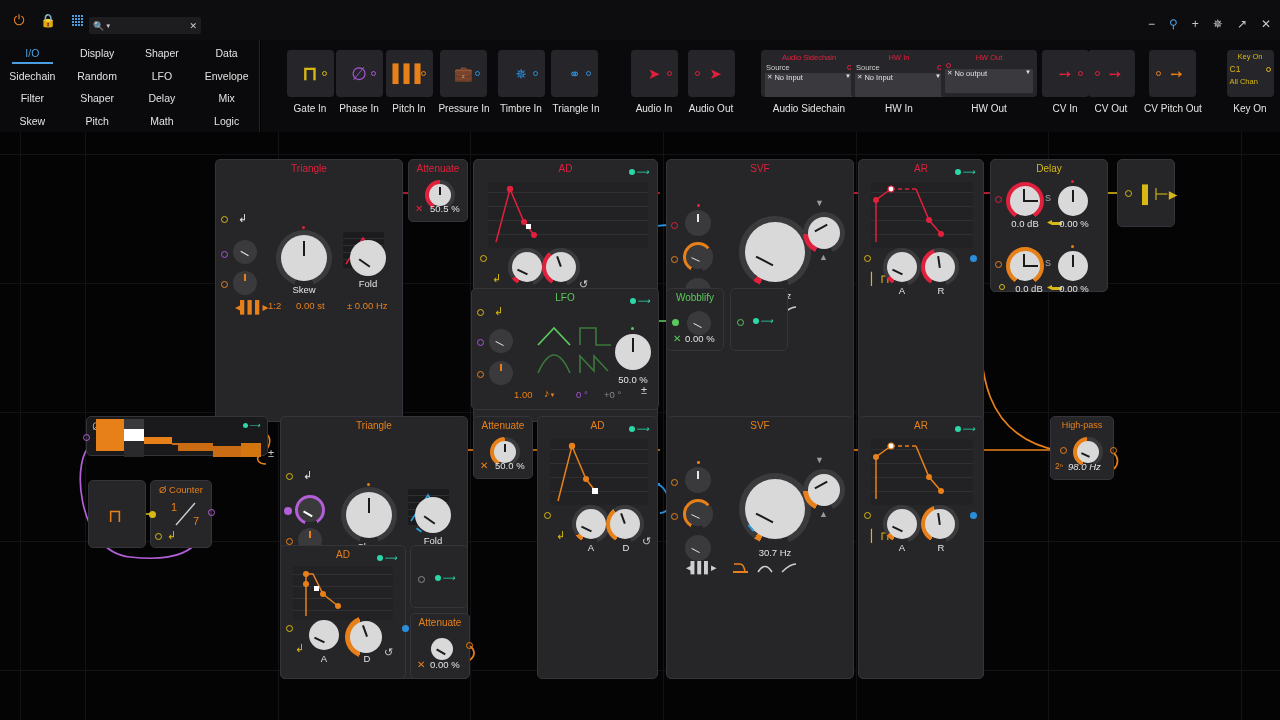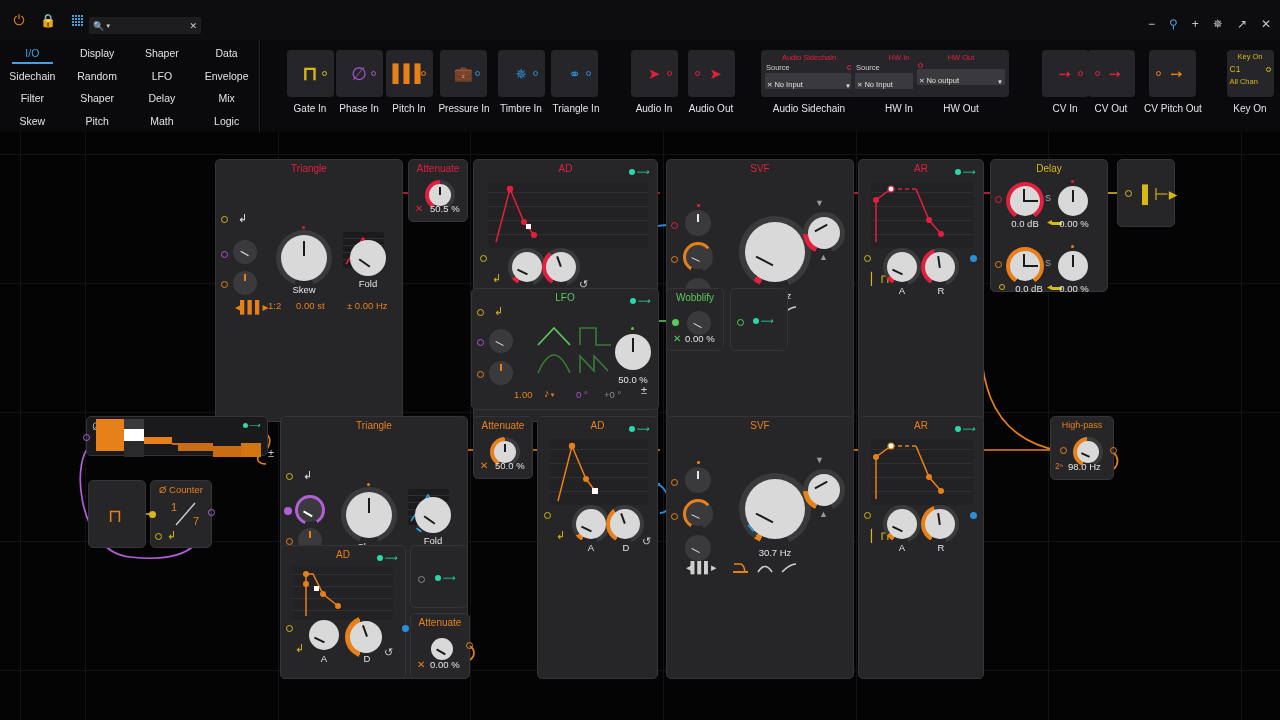--- a/index.html
+++ b/index.html
@@ -92,22 +92,22 @@
   .g-timbre { color: #2b8ed8; font-size: 14px; line-height: 1; }
   .g-vel { color: #2b8ed8; font-size: 14px; line-height: 1; }
   .g-audio { color: #e0203c; font-size: 15px; line-height: 1; }
   .g-cv { color: #e0203c; font-size: 15px; line-height: 1; }
   .g-cvp { color: #e8801a; font-size: 15px; line-height: 1; }
 
   .src-head { color: #e0203c; font-size: 7.5px; text-align: center; line-height: 10px; }
   .src-row { display: flex; align-items: center; justify-content: space-between; padding: 0 1px; }
   .src-row span { color: #cfcfcf; font-size: 7.5px; }
   .src-sel {
-    background: #3a3a3e; border-radius: 1px; height: 16px; margin-top: 1px;
-    display: flex; align-items: flex-end; padding: 0 2px; color: #e0e0e0; font-size: 7.5px;
+    background: #3a3a3e; border-radius: 1px; height: 24px; margin-top: 1px;
+    display: flex; align-items: flex-start; padding: 0 2px; color: #e0e0e0; font-size: 7.5px;
     cursor: pointer;
   }
   .src-sel .dd { margin-left: auto; font-size: 6px; }
   .keyon-head { color: #d8b814; font-size: 7.5px; text-align: center; }
   .keyon-mid { color: #d8b814; font-size: 8.5px; }
   .keyon-bot { color: #d8b814; font-size: 7.5px; }
 
   
   .canvas {
     position: absolute; top: 132px; left: 0; width: 1280px; height: 588px;
@@ -321,21 +321,21 @@
         </div>
         <div class="src-sel">
           <span style="font-size:6.5px;margin-right:2px;">✕</span>
           <span>No Input</span>
           <span class="dd">▼</span>
         </div>
       </div>
       <div class="pal-label">HW In</div>
     </div>
 
-    <div class="pal-item" style="left:640px;width:120px;">
+    <div class="pal-item" style="left:668px;width:120px;">
       <div class="pal-chip wide">
         <div class="src-head">HW Out</div>
         <div class="src-row">
           <span></span>
           <span class="pal-port" style="border-color:#e0203c;position:static;margin-right:auto;"></span>
         </div>
         <div class="src-sel">
           <span style="font-size:6.5px;margin-right:2px;">✕</span>
           <span>No output</span>
           <span class="dd">▼</span>
@@ -961,21 +961,21 @@
 
     <div class="mod" style="left:1050px;top:284px;width:64px;height:64px;">
       <div class="mod-title t-orange" style="font-size:9px;">High-pass</div>
       <span class="port" style="left:9px;top:30px;width:7px;height:7px;border:1.4px solid #e8801a;"></span>
       <div class="kring" style="left:22px;top:20px;width:30px;height:30px;background:conic-gradient(from 205deg,#e8801a 0deg,#e8801a 150deg,#3a3a3d 150deg,#3a3a3d 310deg,transparent 310deg);"></div>
       <div class="knob" style="left:26px;top:24px;width:22px;height:22px;">
         <i style="position:absolute;left:4px;top:13px;width:9px;height:1.8px;background:#1a1a1a;transform:rotate(25deg);display:block;"></i>
       </div>
       <span class="port" style="right:-4px;top:30px;width:7px;height:7px;border:1.4px solid #e8801a;"></span>
       <span style="position:absolute;left:4px;top:44px;color:#e8801a;font-size:8.5px;">2ⁿ</span>
-      <div class="kval" style="left:17px;top:44px;">98.0 Hz</div>
+      <div class="kval" style="left:17px;top:44px;font-style:italic;">98.0 Hz</div>
     </div>
 
     <div class="mod" style="left:280px;top:413px;width:126px;height:134px;">
       <div class="mod-title t-orange">AD</div>
       <span style="position:absolute;right:8px;top:7px;display:flex;align-items:center;gap:1px;">
         <i style="width:6px;height:6px;border-radius:50%;background:#2ad8a8;display:block;"></i>
         <i style="color:#2ad8a8;font-size:9px;">⟶</i>
       </span>
       <div class="wavebox" style="left:12px;top:20px;width:100px;height:54px;background:#222225;">
         <div class="wbline" style="top:8px;"></div>

